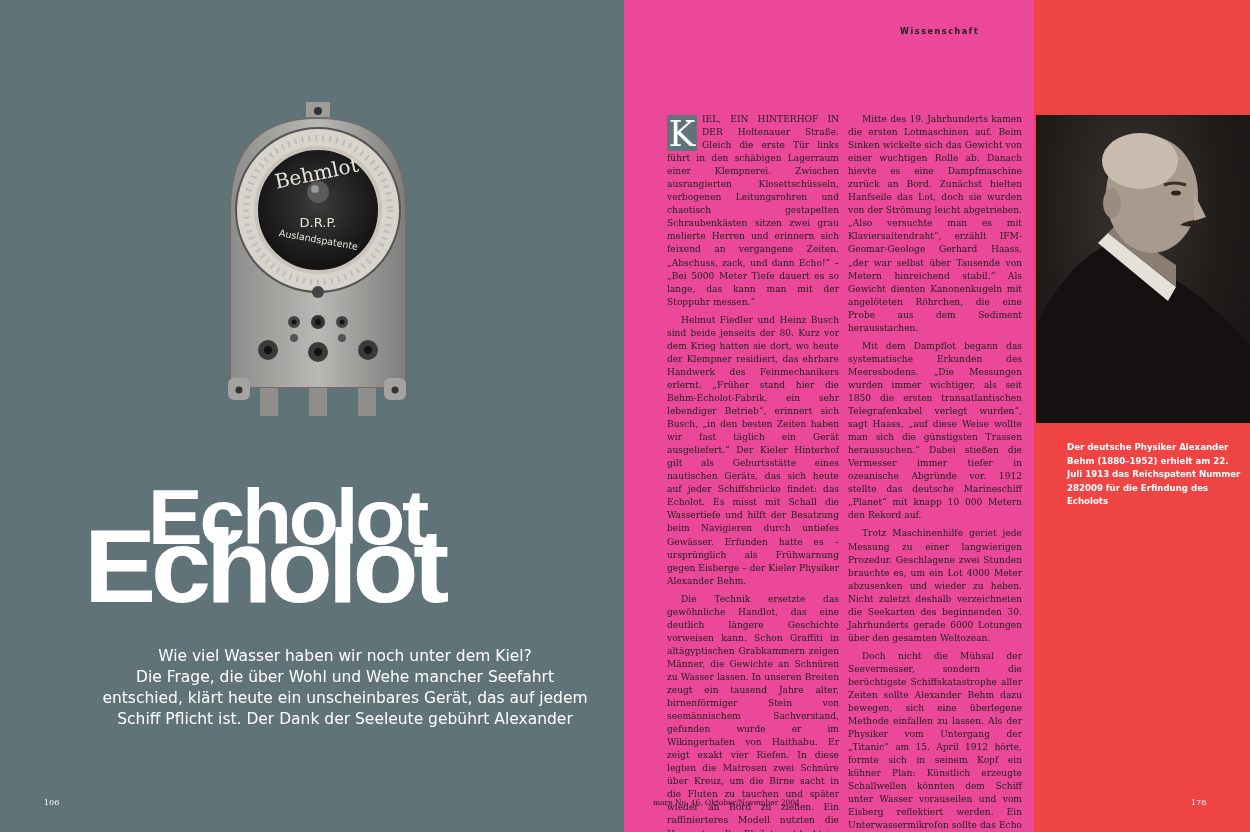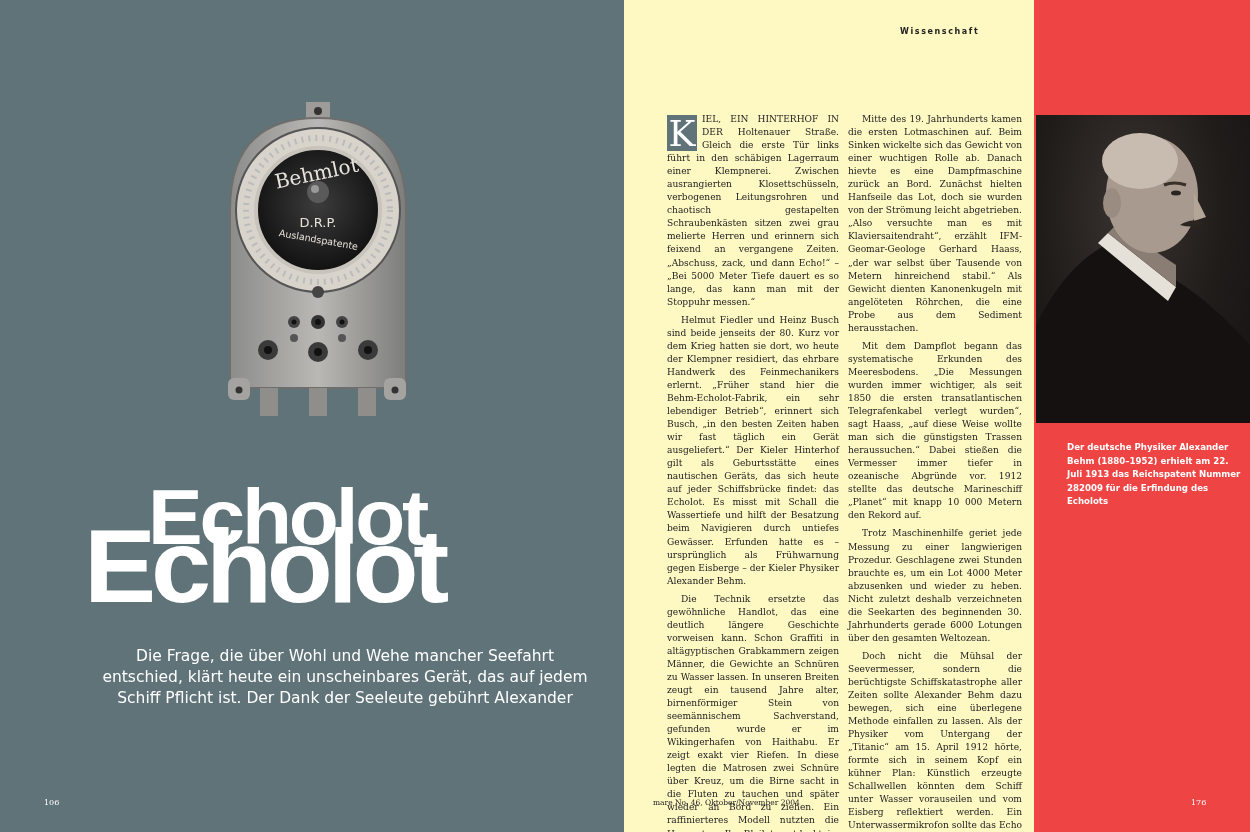--- a/index.html
+++ b/index.html
@@ -13,21 +13,21 @@
   .device { position: absolute; left: 222px; top: 100px; width: 190px; height: 318px; }
   .title-wrap { position: absolute; left: 0; top: 478px; width: 740px; height: 140px; }
   .title-echo { position: absolute; left: 148px; top: 0px; font-family: "Liberation Sans", sans-serif; font-weight: bold; font-size: 78px; line-height: 78px; color: #ffffff; letter-spacing: -3px; transform: scaleX(1.05); transform-origin: left; }
   .title-main { position: absolute; left: 84px; top: 36px; font-family: "Liberation Sans", sans-serif; font-weight: bold; font-size: 104px; line-height: 104px; color: #ffffff; letter-spacing: -5px; transform: scaleX(1.04); transform-origin: left; }
   .subtitle { position: absolute; left: 0; width: 624px; top: 622px; text-align: center; font-family: "Liberation Sans", sans-serif; font-weight: bold; font-size: 21px; color: #ffffff; letter-spacing: 1px; }
   .lead { position: absolute; left: 100px; width: 490px; top: 646px; text-align: center; font-family: "DejaVu Sans", sans-serif; font-size: 15.5px; line-height: 21px; color: #ffffff; }
   .byline { position: absolute; left: 0; width: 624px; top: 748px; text-align: center; font-family: "DejaVu Serif", serif; font-style: italic; font-size: 13.5px; color: #ffffff; padding-left: 70px; }
   .page-num-left { position: absolute; left: 44px; top: 798px; font-family: "DejaVu Serif", serif; font-size: 8px; color: #ffffff; }
 
   
-  .right-page { position: absolute; left: 624px; top: 0; width: 626px; height: 832px; background: #fef9c3; }
+  .right-page { position: absolute; left: 624px; top: 0; width: 626px; height: 832px; background: #ec4899; }
   .section-label { position: absolute; left: 276px; top: 27px; font-family: "DejaVu Sans", sans-serif; font-weight: bold; font-size: 8px; letter-spacing: 1.6px; color: #222; }
   .col { position: absolute; top: 113px; font-family: "DejaVu Serif", serif; font-size: 9.1px; line-height: 13.05px; color: #222; text-align: justify; hyphens: manual; }
   .col1 { left: 43px; width: 172px; }
   .col2 { left: 224px; width: 174px; }
   .col p { text-indent: 14px; margin-bottom: 5px; }
   .col p.first { text-indent: 0; }
   .dropcap { float: left; width: 30px; height: 36px; margin: 2px 5px 0 0; background: #5f7379; color: #ffffff; font-family: "DejaVu Serif", serif; font-size: 36px; line-height: 38px; text-align: center; }
   .footer-issue { position: absolute; left: 29px; top: 798px; font-family: "DejaVu Serif", serif; font-size: 7.5px; color: #222; }
 
   .sidebar { position: absolute; left: 1034px; top: 0; width: 216px; height: 832px; background: #ef4444; }
@@ -96,20 +96,21 @@
       </svg>
     </div>
 
     <div class="title-wrap">
       <div class="title-echo">Echolot</div>
       <div class="title-main">Echolot</div>
     </div>
 
 
     <div class="lead">
+      <div>Wie viel Wasser haben wir noch unter dem Kiel?</div>
       <div>Die Frage, die über Wohl und Wehe mancher Seefahrt</div>
       <div>entschied, klärt heute ein unscheinbares Gerät, das auf jedem</div>
       <div>Schiff Pflicht ist. Der Dank der Seeleute gebührt Alexander</div>
     </div>
 
     <div class="page-num-left">106</div>
   </div>
 
   <div class="right-page">
     <div class="section-label">Wissenschaft</div>

